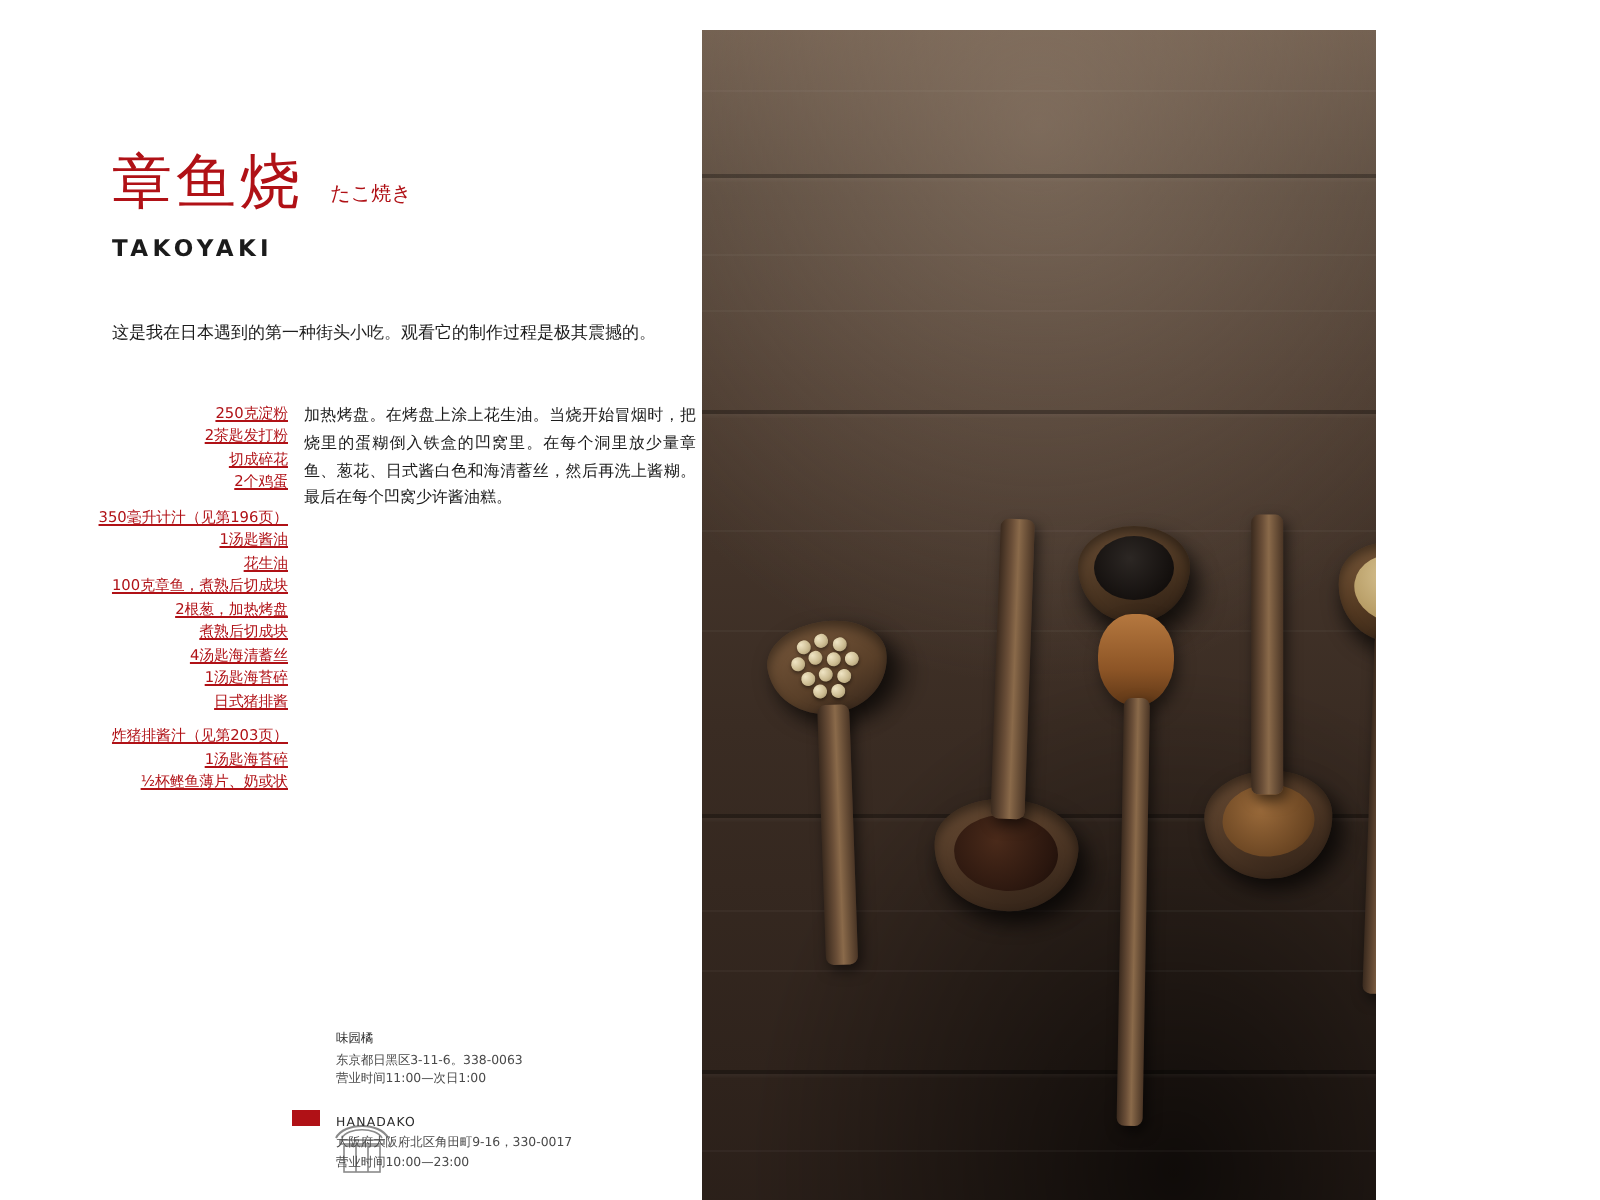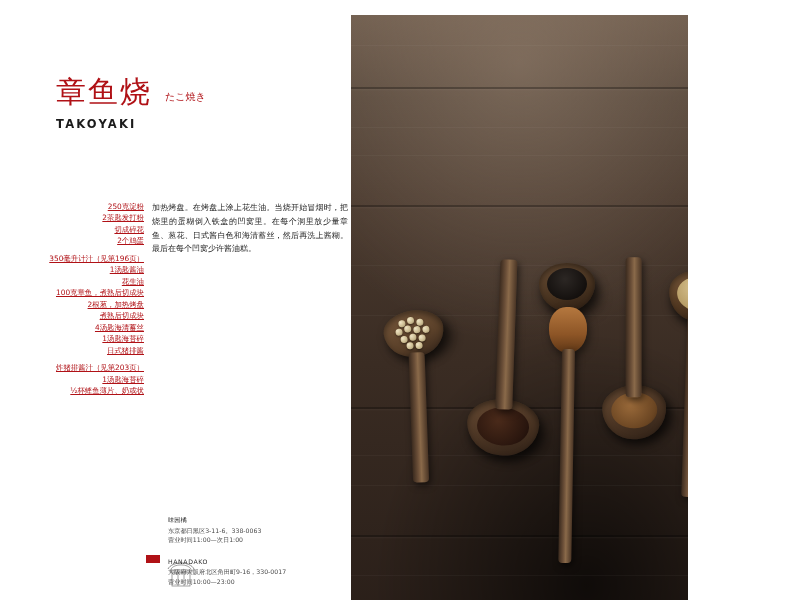--- a/index.html
+++ b/index.html
@@ -226,20 +226,21 @@
   <div class="left-page">
 
     <div class="title-block">
       <div>
         <span class="title-cn">章鱼烧</span>
         <span class="title-jp">たこ焼き</span>
       </div>
       <div class="title-en">TAKOYAKI</div>
     </div>
 
+    <div class="intro">这是我在日本遇到的第一种街头小吃。观看它的制作过程是极其震撼的。</div>
 
     <div class="ingredients">
       <div class="ing-line">250克淀粉</div>
       <div class="ing-line">2茶匙发打粉</div>
       <div class="ing-line">切成碎花</div>
       <div class="ing-line">2个鸡蛋</div>
       <div class="ing-gap"></div>
       <div class="ing-line">350毫升计汁（见第196页）</div>
       <div class="ing-line">1汤匙酱油</div>
       <div class="ing-line">花生油</div>

